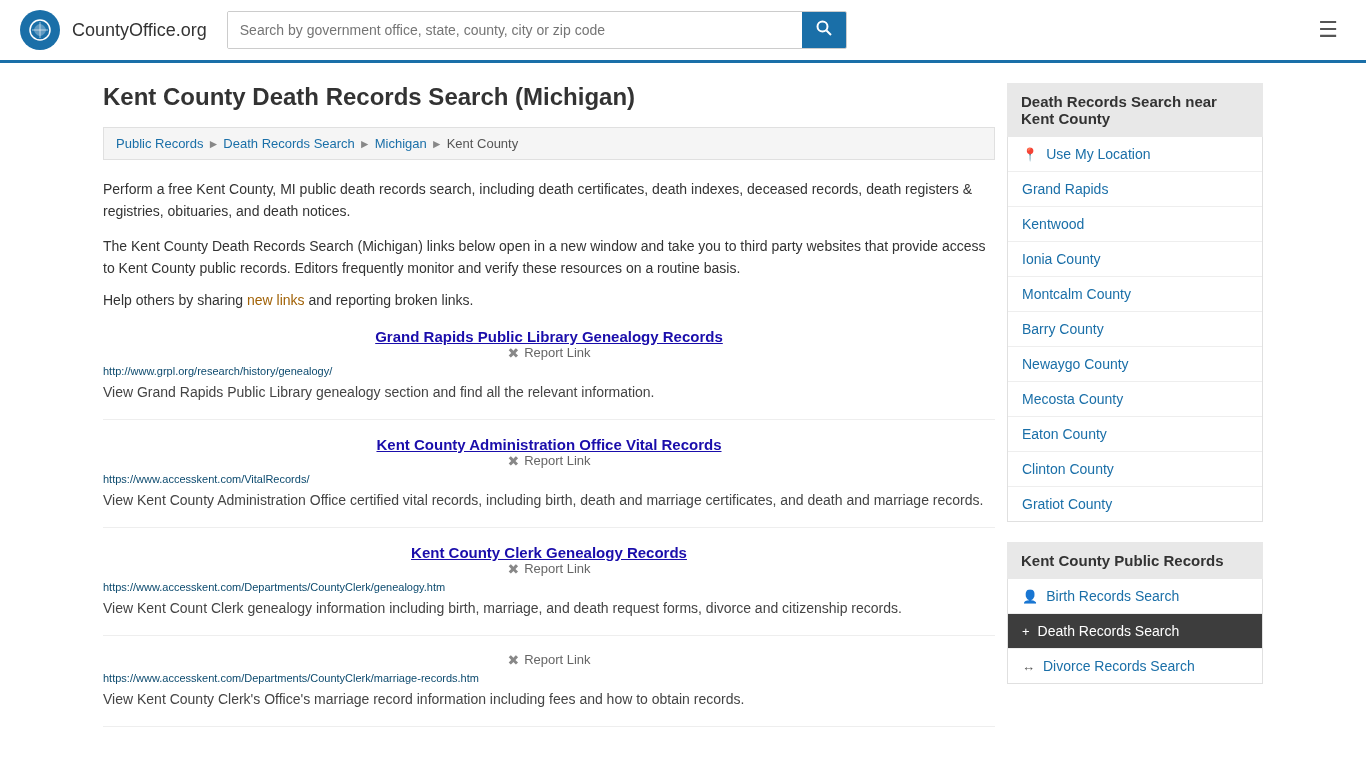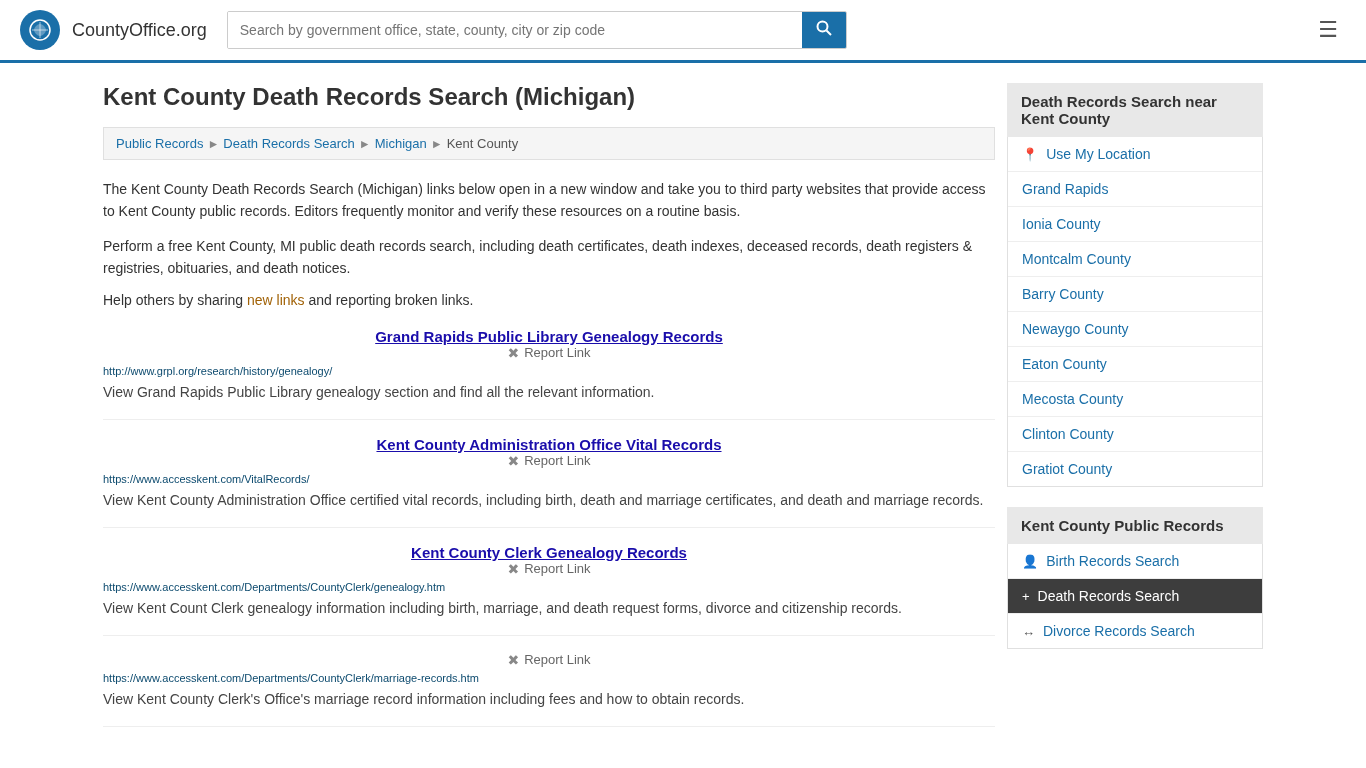--- a/index.html
+++ b/index.html
@@ -294,22 +294,22 @@
     <div class="breadcrumb">
       <a href="#">Public Records</a>
       <span class="breadcrumb-sep">►</span>
       <a href="#">Death Records Search</a>
       <span class="breadcrumb-sep">►</span>
       <a href="#">Michigan</a>
       <span class="breadcrumb-sep">►</span>
       <span>Kent County</span>
     </div>
 
+    <p class="intro-text">Perform a free Kent County, MI public death records search, including death certificates, death indexes, deceased records, death registers &amp; registries, obituaries, and death notices.</p>
     <p class="intro-text">The Kent County Death Records Search (Michigan) links below open in a new window and take you to third party websites that provide access to Kent County public records. Editors frequently monitor and verify these resources on a routine basis.</p>
-    <p class="intro-text">Perform a free Kent County, MI public death records search, including death certificates, death indexes, deceased records, death registers &amp; registries, obituaries, and death notices.</p>
     <p class="help-text">
       <span>Help others by sharing</span>
       <a href="#">new links</a>
       <span>and reporting broken links.</span>
     </p>
 
     <div id="records-container">
         <div class="record-item">
     <div class="record-title-row">
       <a class="record-title" href="#">Grand Rapids Public Library Genealogy Records</a>
@@ -362,36 +362,39 @@
       <div class="sidebar-header">Death Records Search near Kent County</div>
       <div class="sidebar-list" id="nearby-list">
           <div class="sidebar-item">
             <span class="sidebar-icon">📍</span>
             <a href="#" class="use-location">Use My Location</a>
           </div>
           <div class="sidebar-item">
             <a href="#">Grand Rapids</a>
           </div>
           <div class="sidebar-item">
+            <a href="#">Kentwood</a>
+          </div>
+          <div class="sidebar-item">
             <a href="#">Ionia County</a>
           </div>
           <div class="sidebar-item">
             <a href="#">Montcalm County</a>
           </div>
           <div class="sidebar-item">
             <a href="#">Barry County</a>
           </div>
           <div class="sidebar-item">
             <a href="#">Newaygo County</a>
           </div>
           <div class="sidebar-item">
+            <a href="#">Mecosta County</a>
+          </div>
+          <div class="sidebar-item">
             <a href="#">Eaton County</a>
-          </div>
-          <div class="sidebar-item">
-            <a href="#">Mecosta County</a>
           </div>
           <div class="sidebar-item">
             <a href="#">Clinton County</a>
           </div>
           <div class="sidebar-item">
             <a href="#">Gratiot County</a>
           </div>
         </div>
     </div>
 

